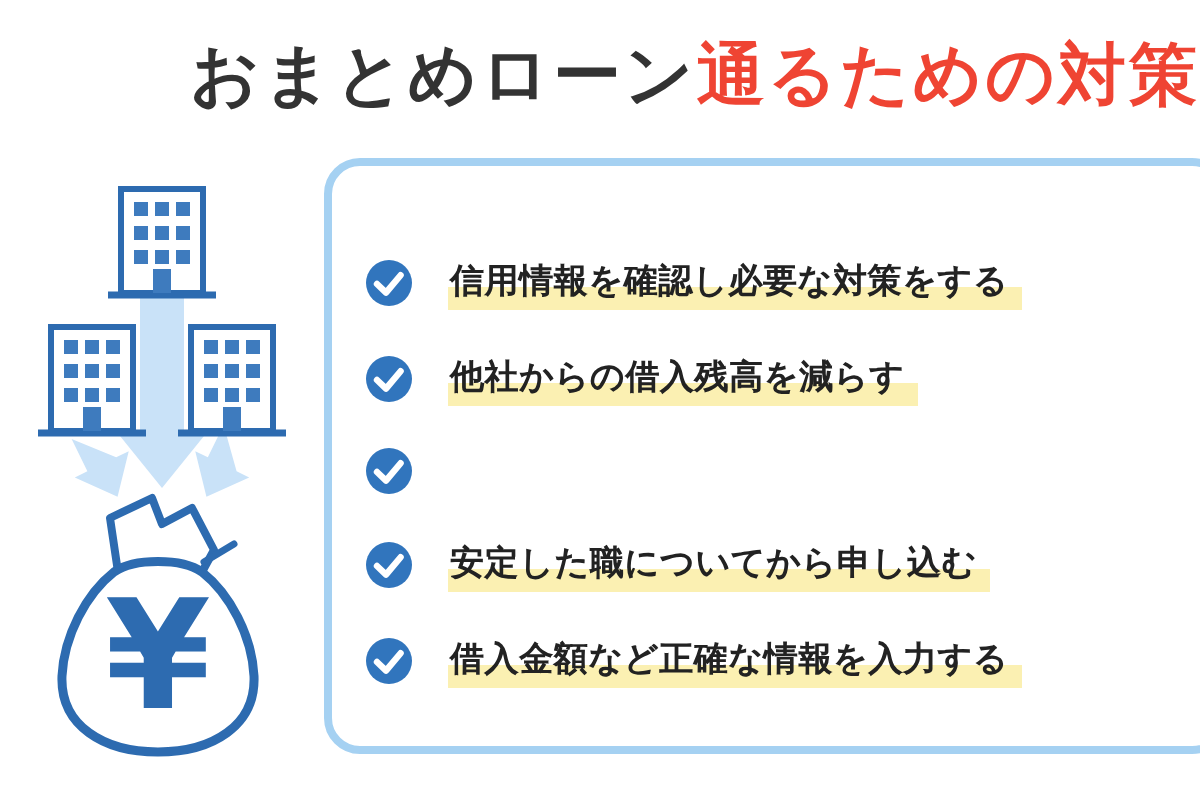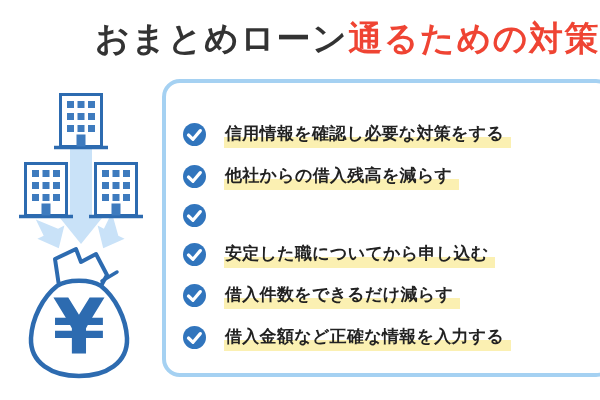--- a/index.html
+++ b/index.html
@@ -114,24 +114,17 @@
           <circle cx="11.5" cy="11.5" r="11.5"></circle>
           <polyline points="5.5,12 10,16.3 17.3,7.6"></polyline>
         </svg>
       <span class="row-text">安定した職についてから申し込む</span>
     </li>
     <li class="row">
       <svg class="check" viewBox="0 0 23 23">
           <circle cx="11.5" cy="11.5" r="11.5"></circle>
           <polyline points="5.5,12 10,16.3 17.3,7.6"></polyline>
         </svg>
-      <span class="row-text">借入件数をできるだけ減らす</span>
-    </li>
-    <li class="row">
-      <svg class="check" viewBox="0 0 23 23">
-          <circle cx="11.5" cy="11.5" r="11.5"></circle>
-          <polyline points="5.5,12 10,16.3 17.3,7.6"></polyline>
-        </svg>
       <span class="row-text">借入金額など正確な情報を入力する</span>
     </li>
   </ul>
 
 </div>
 
 </body></html>

